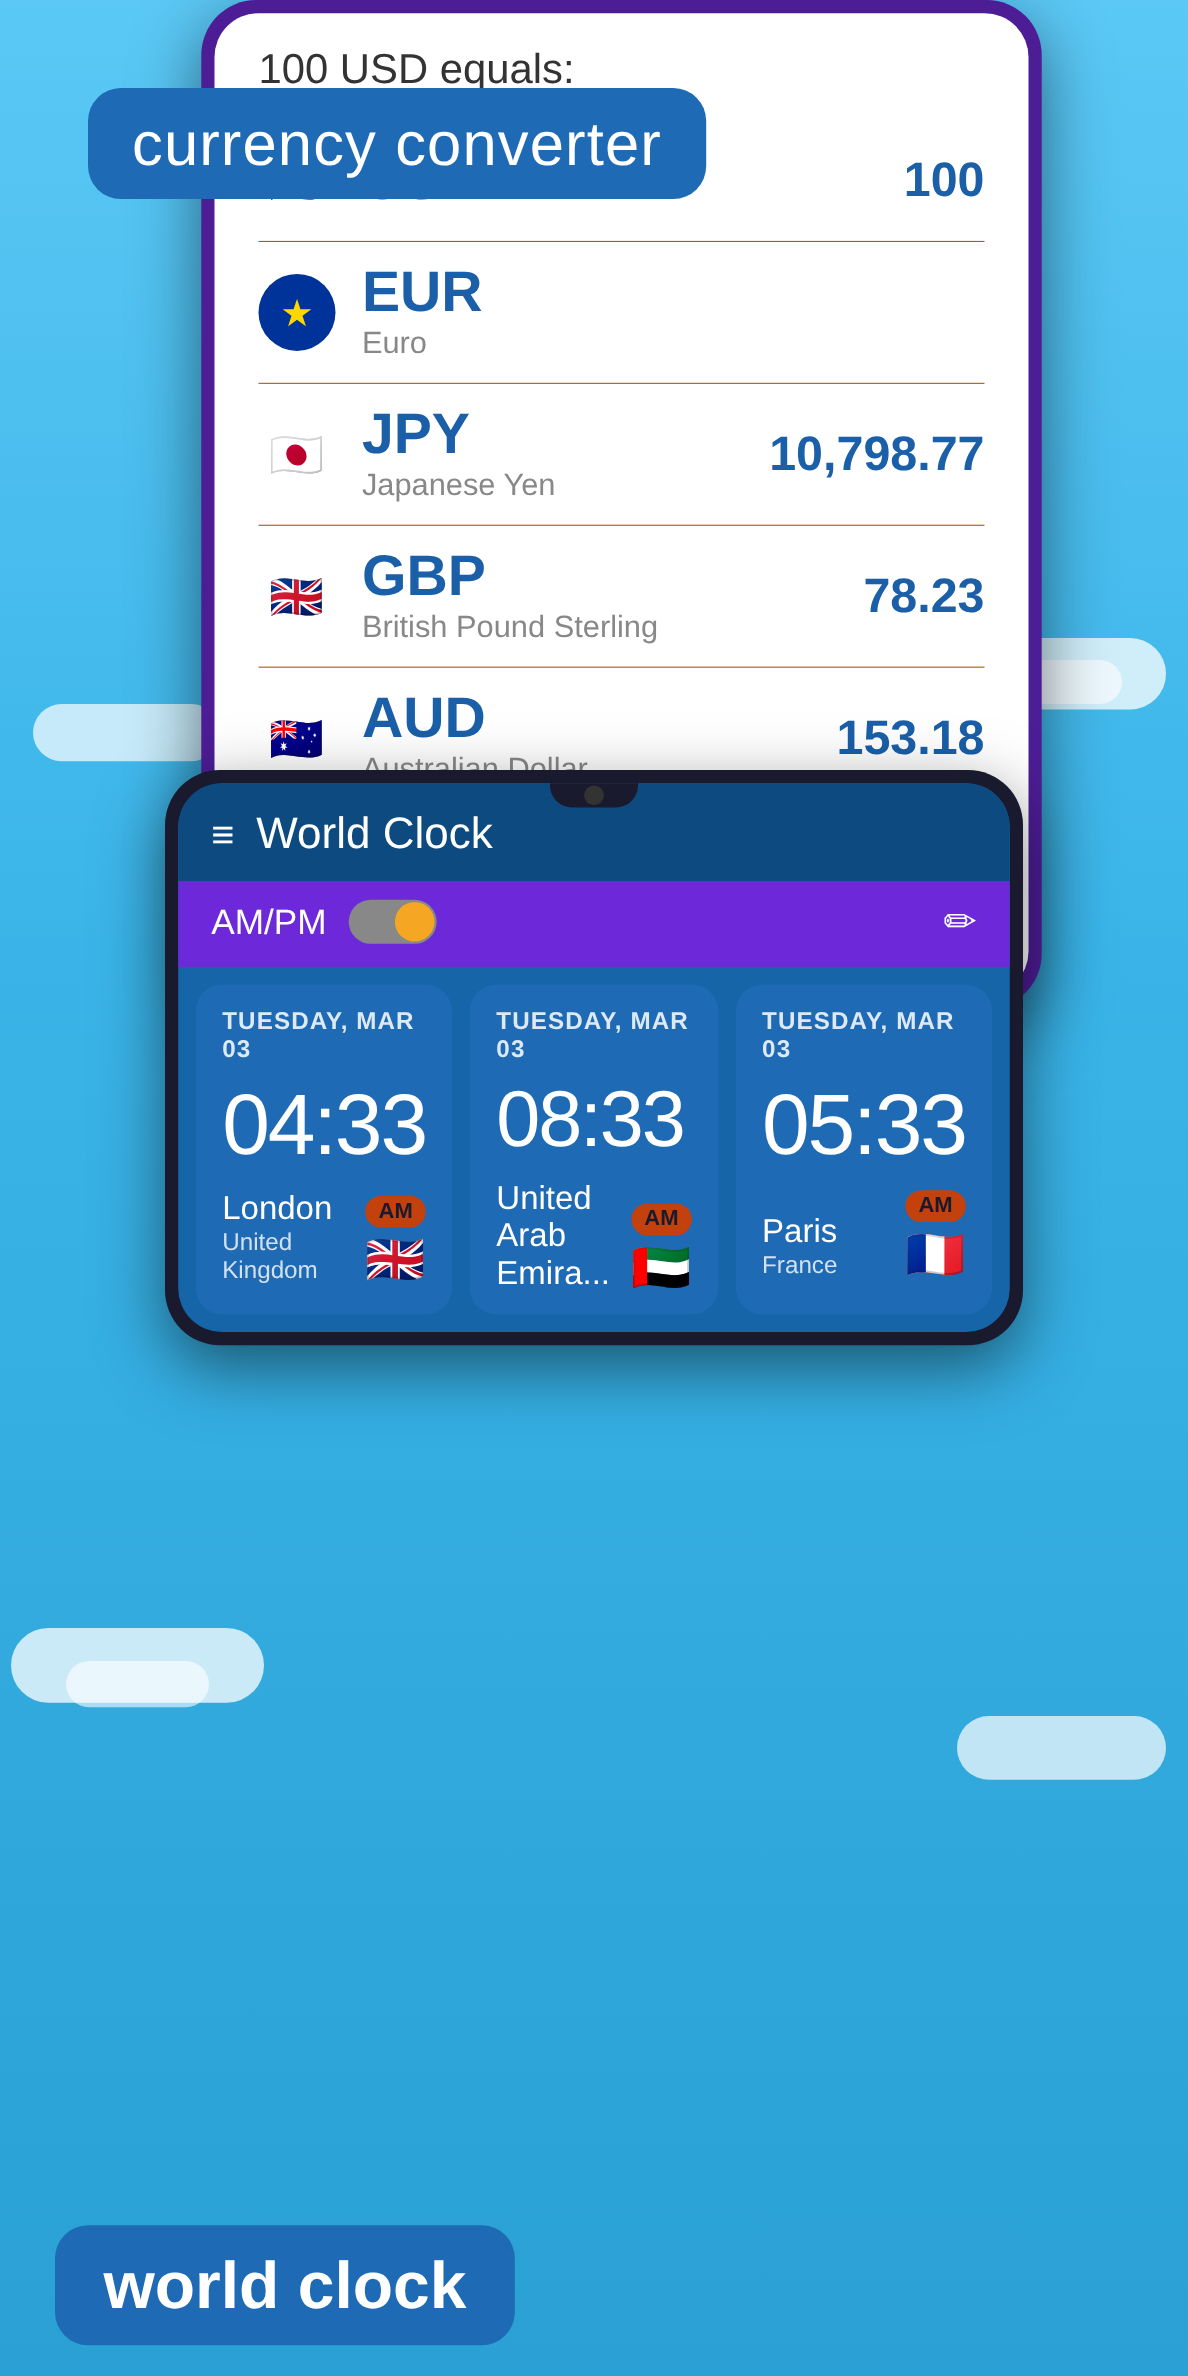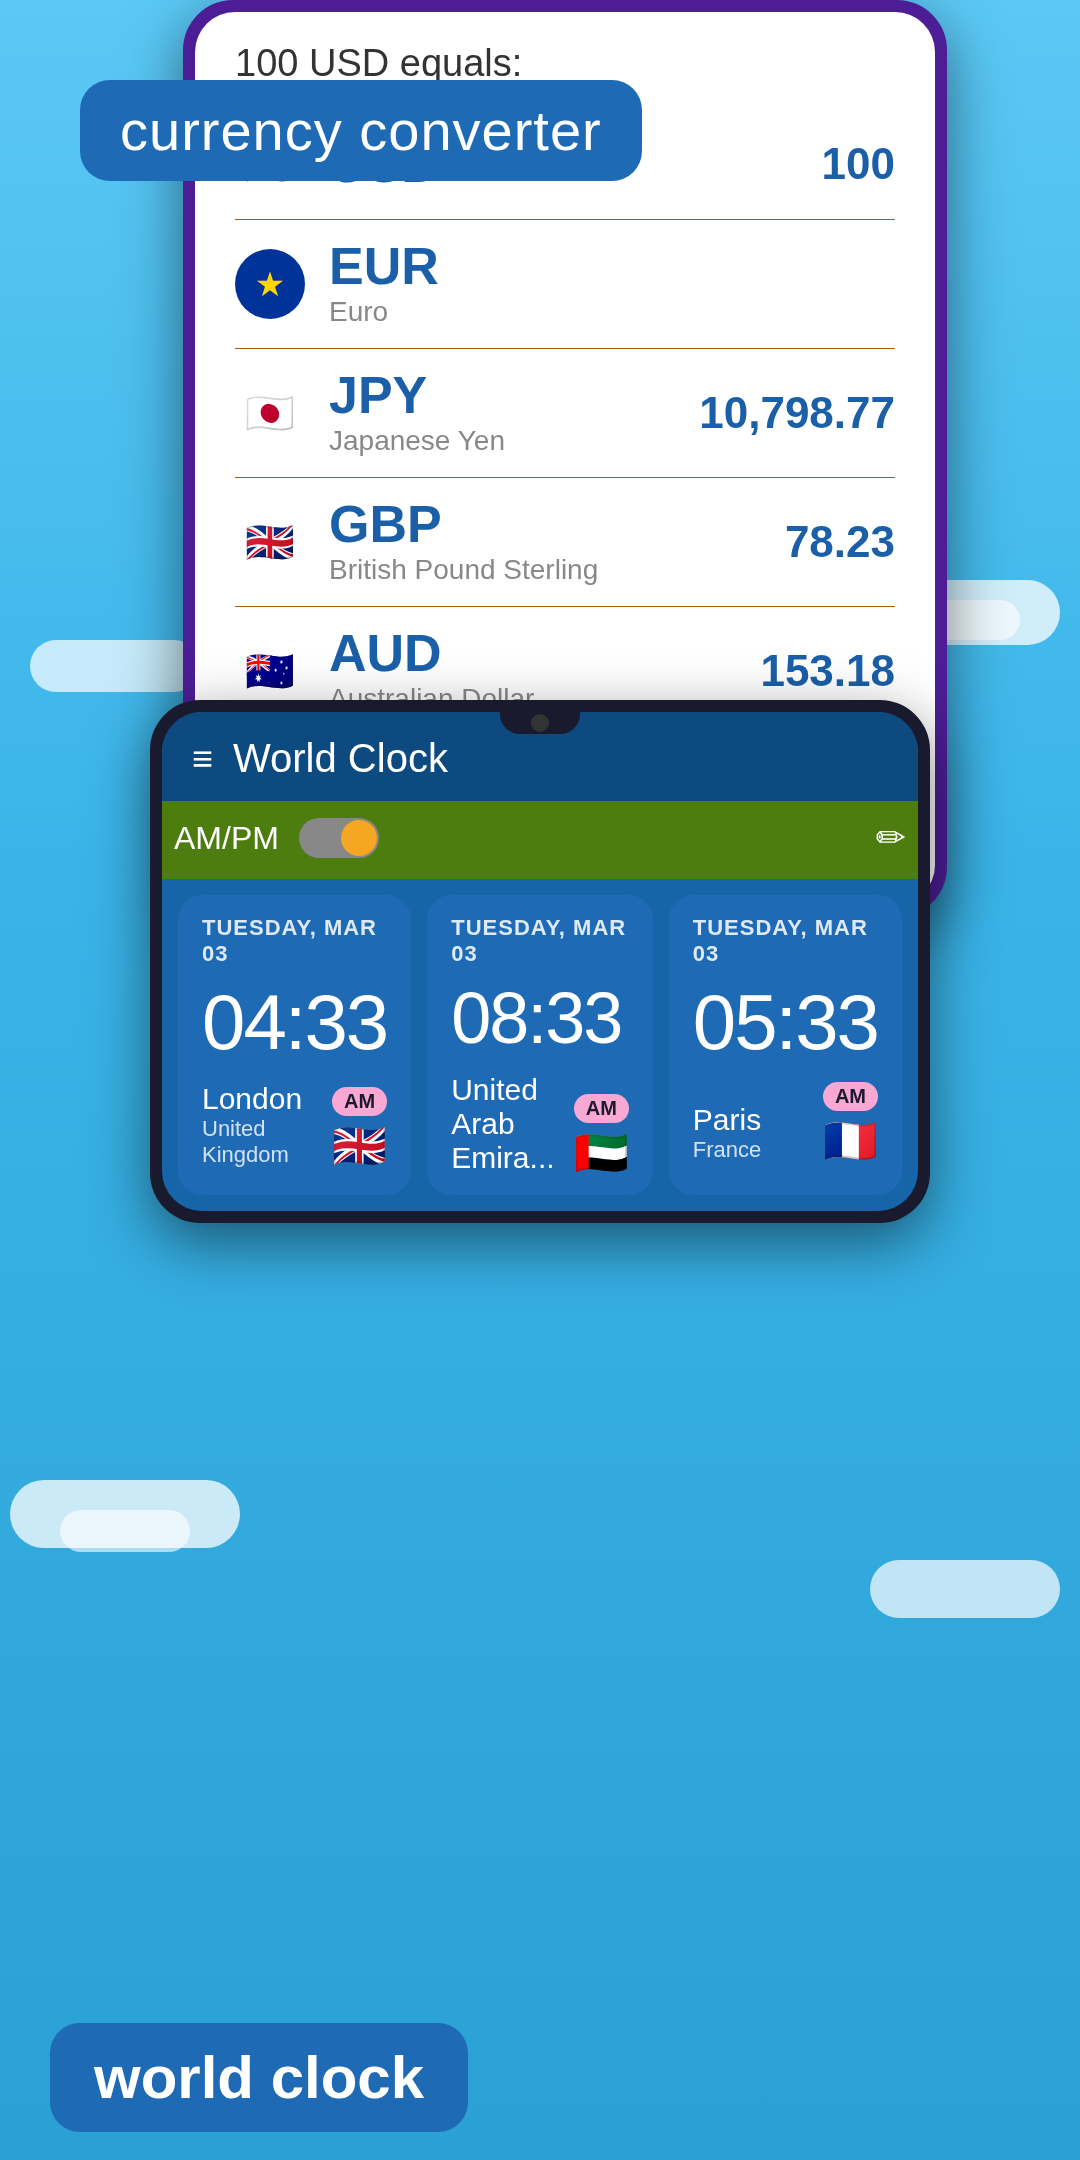--- a/index.html
+++ b/index.html
@@ -162,22 +162,22 @@
       margin-right: 20px;
       cursor: pointer;
     }
     .wc-title {
       color: white;
       font-size: 40px;
       font-weight: 500;
       flex: 1;
     }
     .wc-subheader {
-      background: #4d7c0f;
-      padding: 16px 12px 20px;
+      background: #6d28d9;
+      padding: 16px 30px 20px;
       display: flex;
       align-items: center;
     }
     .wc-ampm-label {
       color: white;
       font-size: 32px;
       margin-right: 20px;
     }
     .toggle-track {
       width: 80px;
@@ -247,21 +247,21 @@
       font-size: 22px;
       opacity: 0.8;
     }
     .clock-right-col {
       display: flex;
       flex-direction: column;
       align-items: flex-end;
       gap: 8px;
     }
     .ampm-badge {
-      background: #f9a8d4;
+      background: #c2410c;
       color: #1a1a2e;
       font-size: 20px;
       font-weight: bold;
       border-radius: 20px;
       padding: 3px 12px;
     }
     .flag-emoji {
       font-size: 44px;
       line-height: 1;
     }

